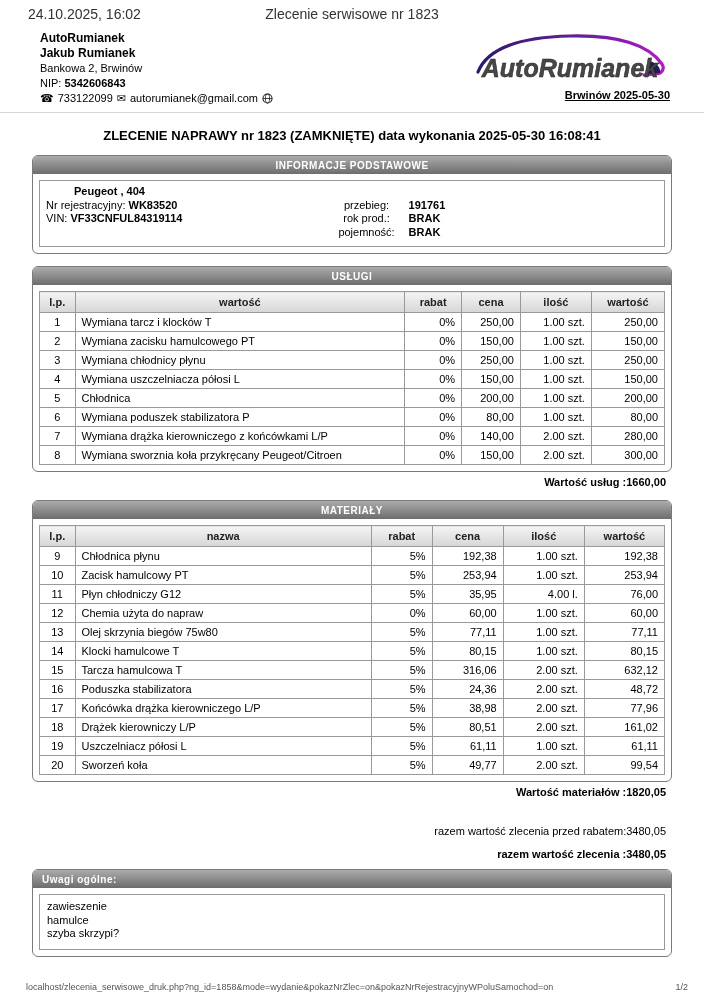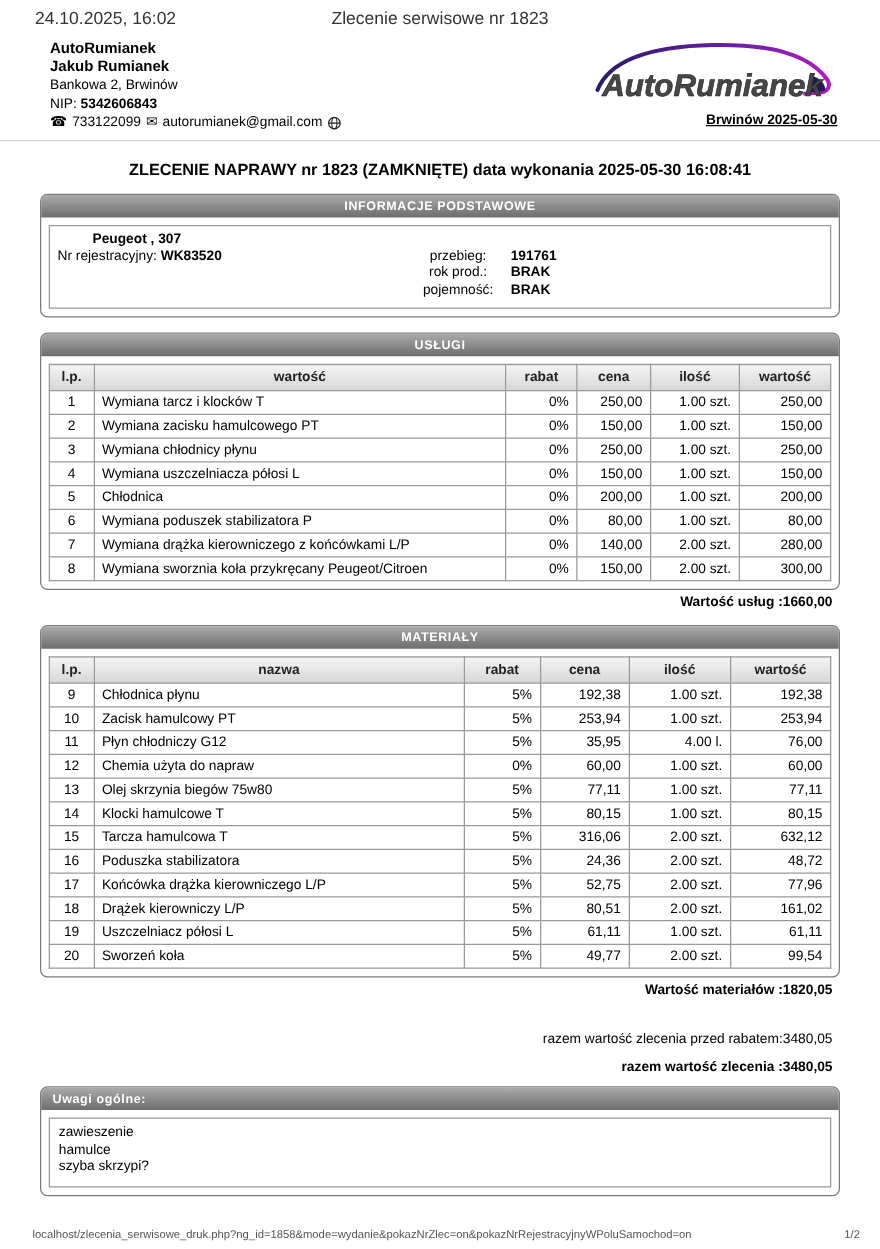--- a/index.html
+++ b/index.html
@@ -123,24 +123,28 @@
 </div>
 <div class="header-sep"></div>
 
 <div class="doc-title">ZLECENIE NAPRAWY nr 1823 (ZAMKNIĘTE) data wykonania 2025-05-30 16:08:41</div>
 
 <div class="section">
   <div class="bar">INFORMACJE PODSTAWOWE</div>
   <div class="section-inner">
     <div class="info-box">
       <div class="info-col1">
-        <div class="vehicle">Peugeot , 307</div>
+        <div class="vehicle">Peugeot , 404</div>
         <div>
           <span>Nr rejestracyjny:</span>
           <b>WK83520</b>
+        </div>
+        <div>
+          <span>VIN:</span>
+          <b>VF33CNFUL84319114</b>
         </div>
       </div>
       <div class="info-col2">
         <div>&nbsp;</div>
         <div>
           <span class="lbl">przebieg:</span>
           <b>191761</b>
         </div>
         <div>
           <span class="lbl">rok prod.:</span>
@@ -334,21 +338,21 @@
             <td class="l">Poduszka stabilizatora</td>
             <td class="r">5%</td>
             <td class="r">24,36</td>
             <td class="r">2.00 szt.</td>
             <td class="r">48,72</td>
           </tr>
           <tr>
             <td class="c">17</td>
             <td class="l">Końcówka drążka kierowniczego L/P</td>
             <td class="r">5%</td>
-            <td class="r">52,75</td>
+            <td class="r">38,98</td>
             <td class="r">2.00 szt.</td>
             <td class="r">77,96</td>
           </tr>
           <tr>
             <td class="c">18</td>
             <td class="l">Drążek kierowniczy L/P</td>
             <td class="r">5%</td>
             <td class="r">80,51</td>
             <td class="r">2.00 szt.</td>
             <td class="r">161,02</td>

